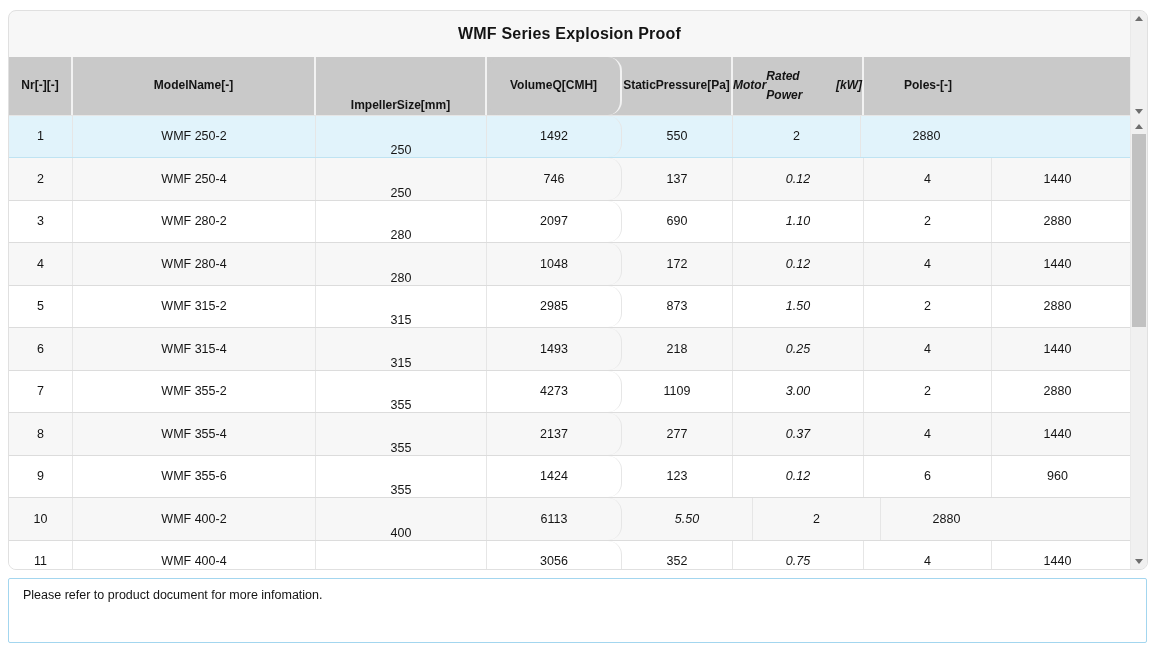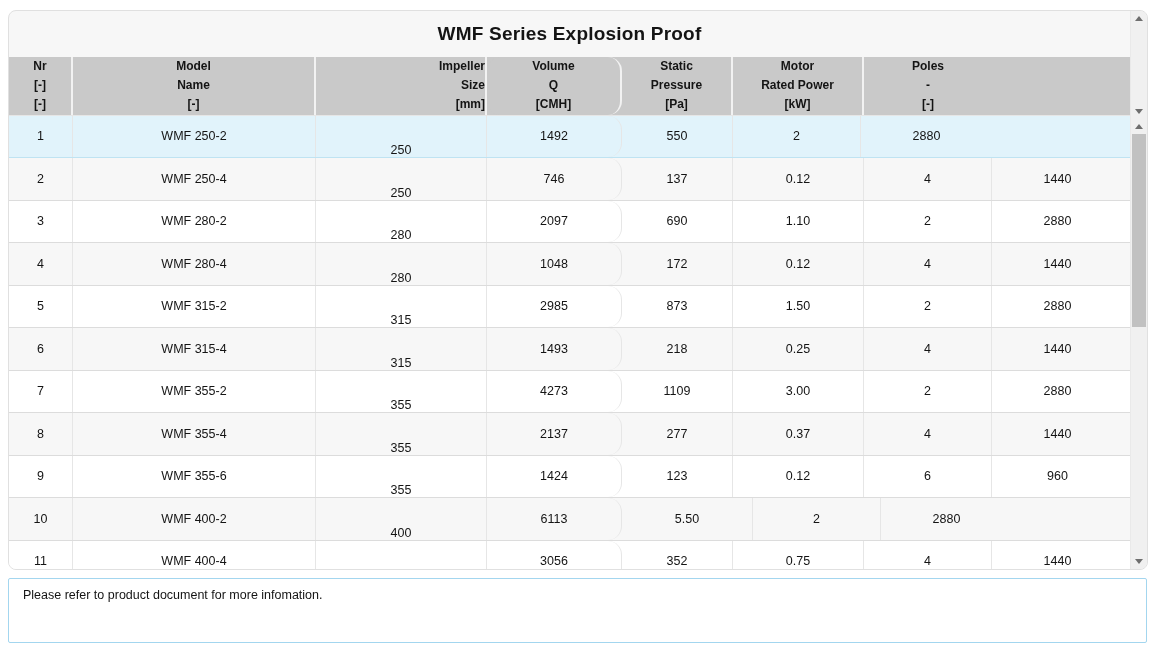--- a/index.html
+++ b/index.html
@@ -7,40 +7,40 @@
               font-family:"Liberation Sans", sans-serif; color:#141414; }
   .stage { position:relative; width:1155px; height:661px; overflow:hidden; }
 
   
   .panel { position:absolute; left:8px; top:10px; width:1140px; height:560px;
            background:#f7f7f7; border:1px solid #e0e0e0; border-radius:8px;
            overflow:hidden; display:flex; }
   .panel-content { flex:1 1 auto; display:flex; flex-direction:column; min-width:0; }
 
   .title-bar { height:47px; display:flex; align-items:center; justify-content:center; }
-  .title-bar span { font-size:19px; font-weight:bold; letter-spacing:.2px; }
+  .title-bar span { font-size:16px; font-weight:bold; letter-spacing:.2px; }
 
   .header-row { height:61px; display:flex; background:#c9c9c9;
                 border-bottom:1px solid #e6e6e6; }
-  .hcell { display:flex; flex-direction:column; align-items:center; justify-content:center;
+  .hcell { display:flex; align-items:center; justify-content:center;
            font-size:12px; font-weight:bold; line-height:19px; background:#c9c9c9;
            border-right:2px solid #f2f2f2; }
   .hcell:last-child { border-right:none; }
 
   .body { flex:1 1 auto; overflow:hidden; position:relative; }
   .row { display:flex; height:42.5px; background:#ffffff; border-bottom:1px solid #dcdcdc; }
   .row.even { background:#f7f7f7; }
   .row.selected { background:#e1f3fb; border-bottom:1px solid #bfe3f2; }
   .cell { display:flex; align-items:center; justify-content:center;
           font-size:12.5px; border-right:1px solid #e6e6e6; overflow:hidden; }
   .row .cell:last-child { border-right:none; }
 
   
   .c0{width:64px;} .c1{width:243px;} .c2{width:171px;align-items:flex-end;} .c3{width:135px;border-radius:14px;}
-  .c4{width:111px;} .c5{width:131px;} .c6{width:128px;} .c7{width:131px;}
+  .c4{width:111px;} .c5{width:131px;font-style:italic;} .c6{width:128px;} .c7{width:131px;}
 
   
   .sb-strip { flex:0 0 17px; display:flex; flex-direction:column; background:#f0f0f0;
               border-left:1px solid #e9e9e9; }
   .sb-outer { height:108px; display:flex; flex-direction:column;
               justify-content:space-between; }
   .sb-inner { flex:1 1 auto; position:relative; }
   .sb-btn { height:15px; display:flex; align-items:center; justify-content:center;
             cursor:default; }
   .sb-inner .sb-btn.up { position:absolute; top:0; left:0; right:0; }

